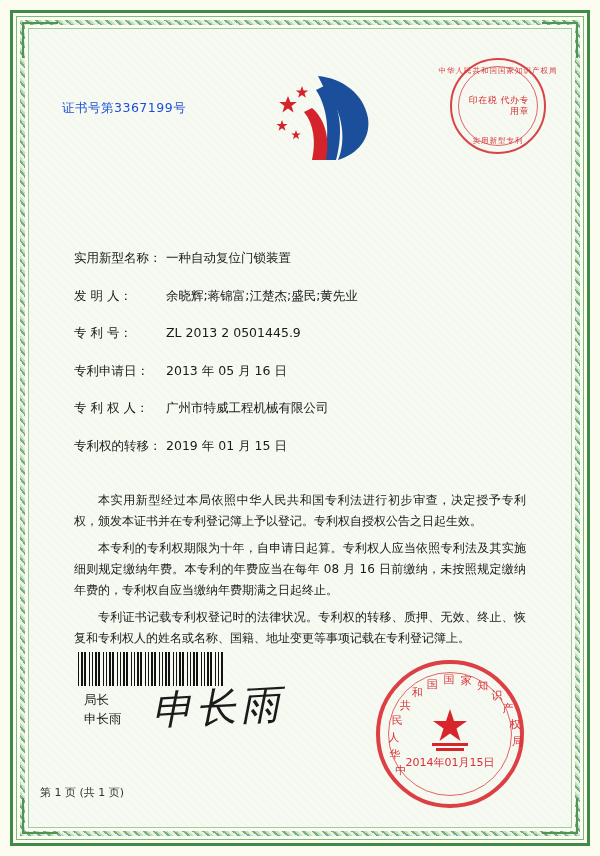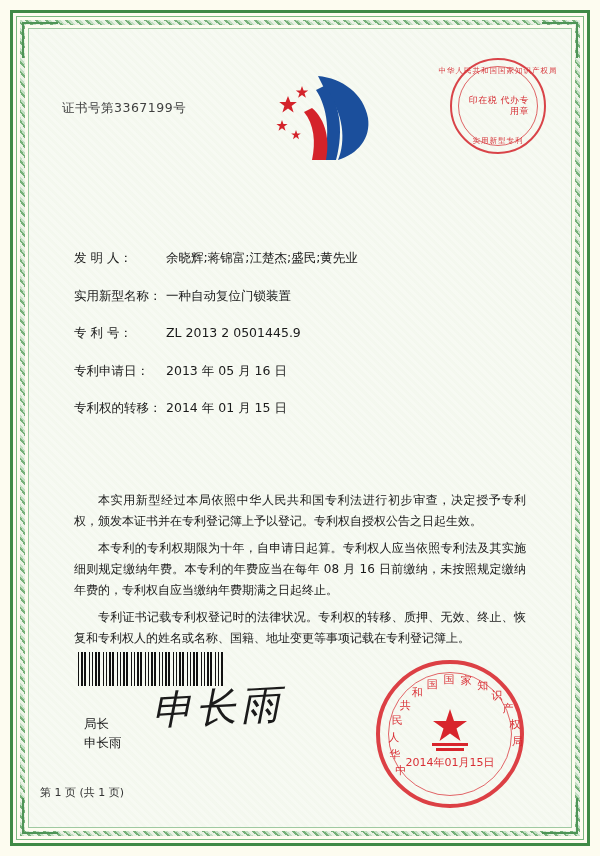--- a/index.html
+++ b/index.html
@@ -65,21 +65,21 @@
     position: absolute;
     left: 40px; top: 40px; right: 40px; bottom: 40px;
   }
 
   
   .serial {
     position: absolute;
     left: 22px;
     top: 60px;
     font-size: 12.5px;
-    color: #404040;
+    color: #1d4ed8;
     letter-spacing: 0.5px;
     font-family: "DejaVu Sans", sans-serif;
   }
   .logo {
     position: absolute;
     left: 232px;
     top: 28px;
     width: 110px;
     height: 100px;
   }
@@ -201,21 +201,20 @@
   }
 
   
   .signature-block {
     position: absolute;
     left: 44px;
     top: 650px;
     font-size: 12.5px;
     line-height: 19px;
     color: #1a1a1a;
-    margin-top: 24px;
   }
   .handwriting {
     position: absolute;
     left: 112px;
     top: 640px;
     font-family: "DejaVu Serif", serif;
     font-size: 40px;
     color: #1b1b1b;
     font-style: italic;
     letter-spacing: 4px;
@@ -320,33 +319,36 @@
       <div class="ring"></div>
       <div class="ring2"></div>
       <div class="arc">中华人民共和国国家知识产权局</div>
       <div class="inner-text">印在税 代办专用章</div>
       <div class="arc-bottom">实用新型专利</div>
     </div>
 
 
     <div class="fields">
       <div class="field">
+        <span class="label">实用新型名称：</span><span class="value">一种自动复位门锁装置</span>
+      </div>
+      <div class="field">
         <span class="label">发 明 人：</span><span class="value">余晓辉;蒋锦富;江楚杰;盛民;黄先业</span>
       </div>
       <div class="field">
-        <span class="label">实用新型名称：</span><span class="value">一种自动复位门锁装置</span>
-      </div>
-      <div class="field">
         <span class="label">专 利 号：</span><span class="value">ZL 2013 2 0501445.9</span>
       </div>
       <div class="field">
         <span class="label">专利申请日：</span><span class="value">2013 年 05 月 16 日</span>
       </div>
       <div class="field">
-        <span class="label">专利权的转移：</span><span class="value">2014 年 01 月 15 日</span>
+        <span class="label">专 利 权 人：</span><span class="value">广州市特威工程机械有限公司</span>
+      </div>
+      <div class="field">
+        <span class="label">专利权的转移：</span><span class="value">2019 年 01 月 15 日</span>
       </div>
     </div>
 
     <div class="paragraphs">
       <div class="para">本实用新型经过本局依照中华人民共和国专利法进行初步审查，决定授予专利权，颁发本证书并在专利登记簿上予以登记。专利权自授权公告之日起生效。</div>
       <div class="para">本专利的专利权期限为十年，自申请日起算。专利权人应当依照专利法及其实施细则规定缴纳年费。本专利的年费应当在每年 08 月 16 日前缴纳，未按照规定缴纳年费的，专利权自应当缴纳年费期满之日起终止。</div>
       <div class="para">专利证书记载专利权登记时的法律状况。专利权的转移、质押、无效、终止、恢复和专利权人的姓名或名称、国籍、地址变更等事项记载在专利登记簿上。</div>
     </div>
 
     <div class="barcode"></div>

